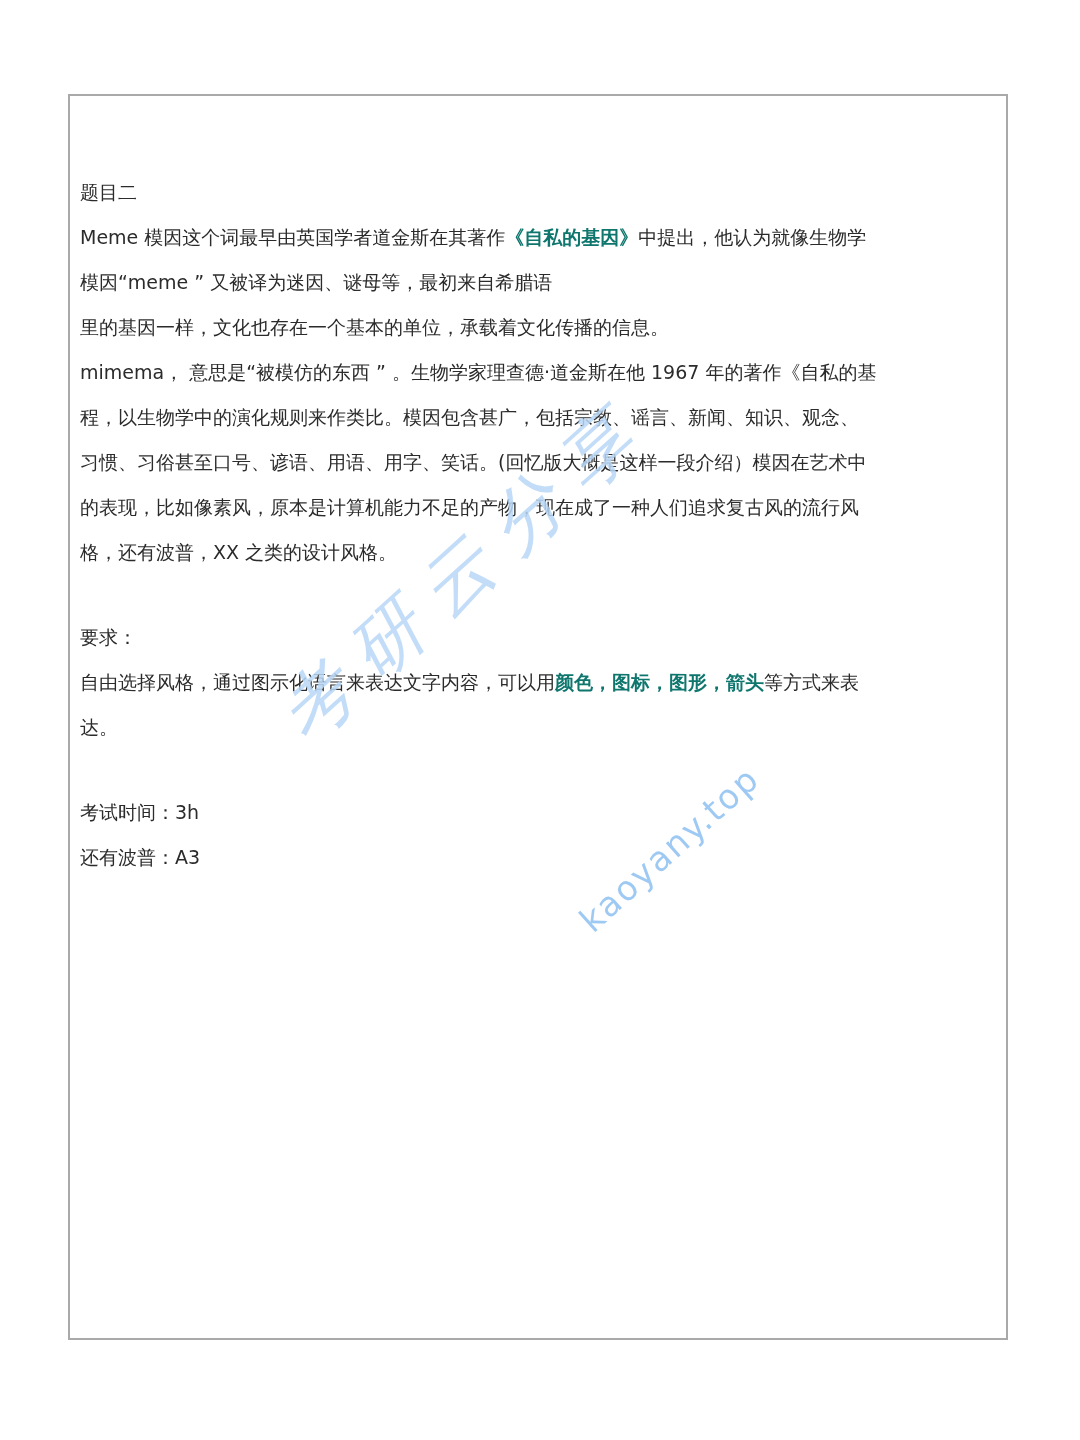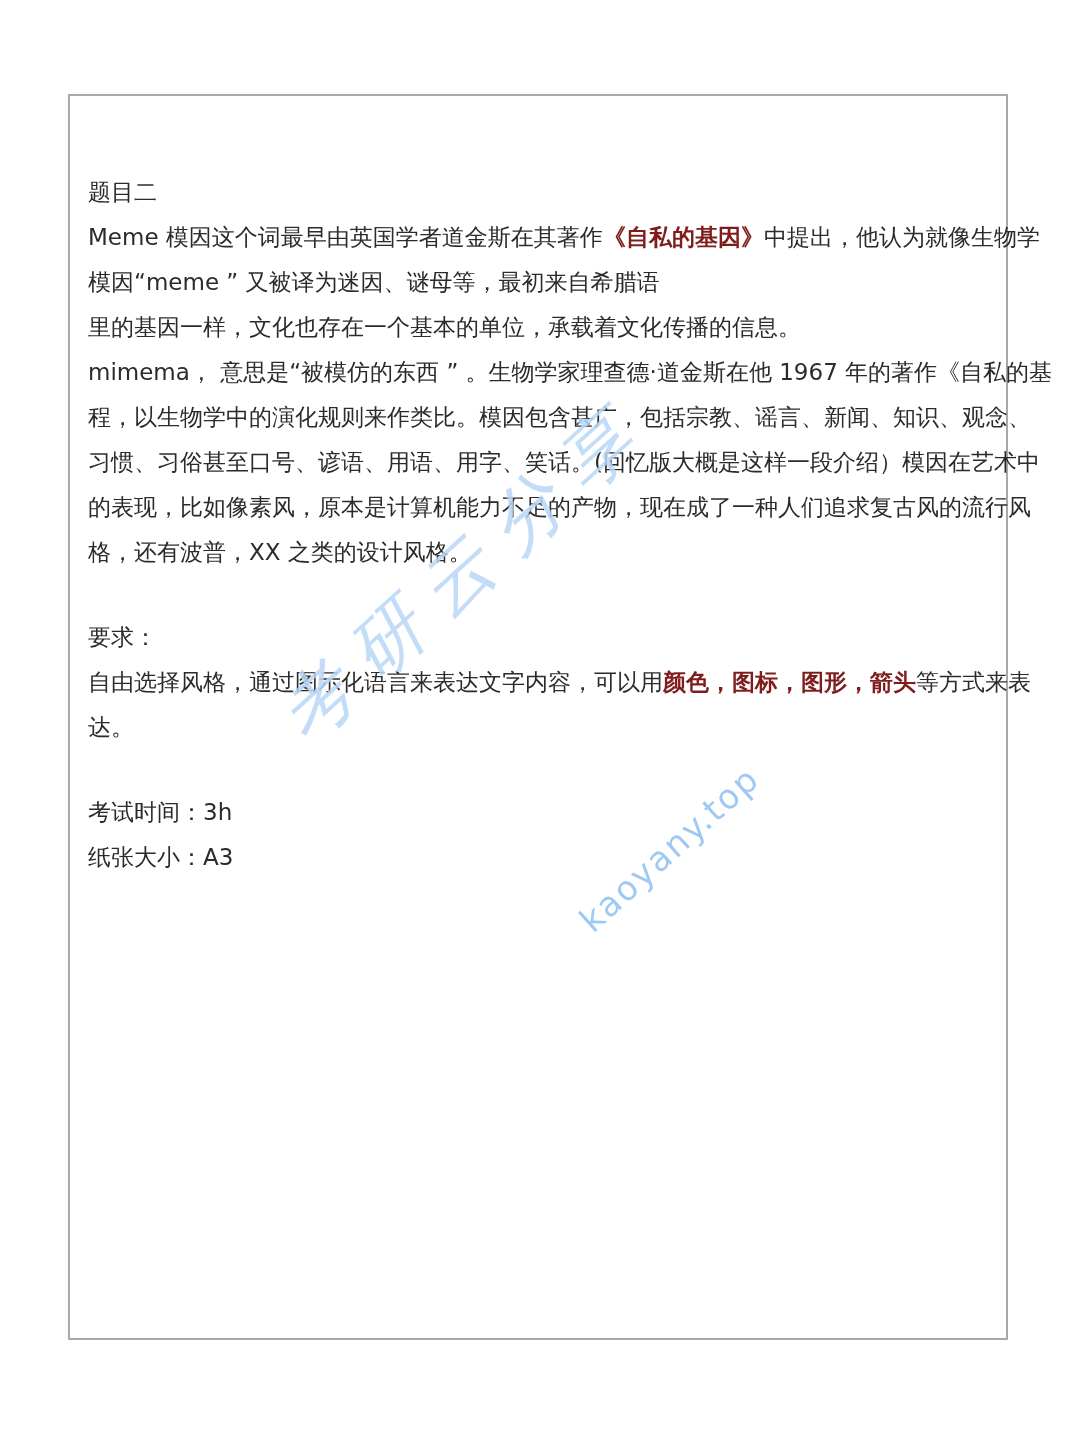--- a/index.html
+++ b/index.html
@@ -20,38 +20,38 @@
       left: 68px;
       top: 94px;
       width: 940px;
       height: 1246px;
       border: 2px solid #a9a9a9;
       box-sizing: border-box;
       background: #ffffff;
     }
     .content {
       position: absolute;
-      left: 88px;
+      left: 80px;
       top: 170px;
       width: 925px;
-      font-size: 23px;
+      font-size: 19px;
       letter-spacing: 0px;
     }
     .line {
       height: 45px;
       line-height: 45px;
       white-space: nowrap;
       overflow: visible;
     }
     .gap {
       height: 40px;
     }
     .b {
       font-weight: bold;
-      color: #7f1d1d;
+      color: #0f766e;
     }
     .watermark {
       position: absolute;
       pointer-events: none;
       color: #b9d8f7;
       opacity: 0.85;
       white-space: nowrap;
     }
     .wm-cn {
       left: 290px;
@@ -98,17 +98,17 @@
 
   <div class="line">要求：</div>
   <div class="line">
     <span>自由选择风格，通过图示化语言来表达文字内容，可以用</span><span class="b">颜色，图标，图形，箭头</span><span>等方式来表</span>
   </div>
   <div class="line">达。</div>
 
   <div class="gap"></div>
 
   <div class="line">考试时间：3h</div>
-  <div class="line">纸张大小：A3</div>
+  <div class="line">还有波普：A3</div>
 </div>
 
 <div class="watermark wm-cn">考研云分享</div>
 <div class="watermark wm-en">kaoyany.top</div>
 
 </body></html>

